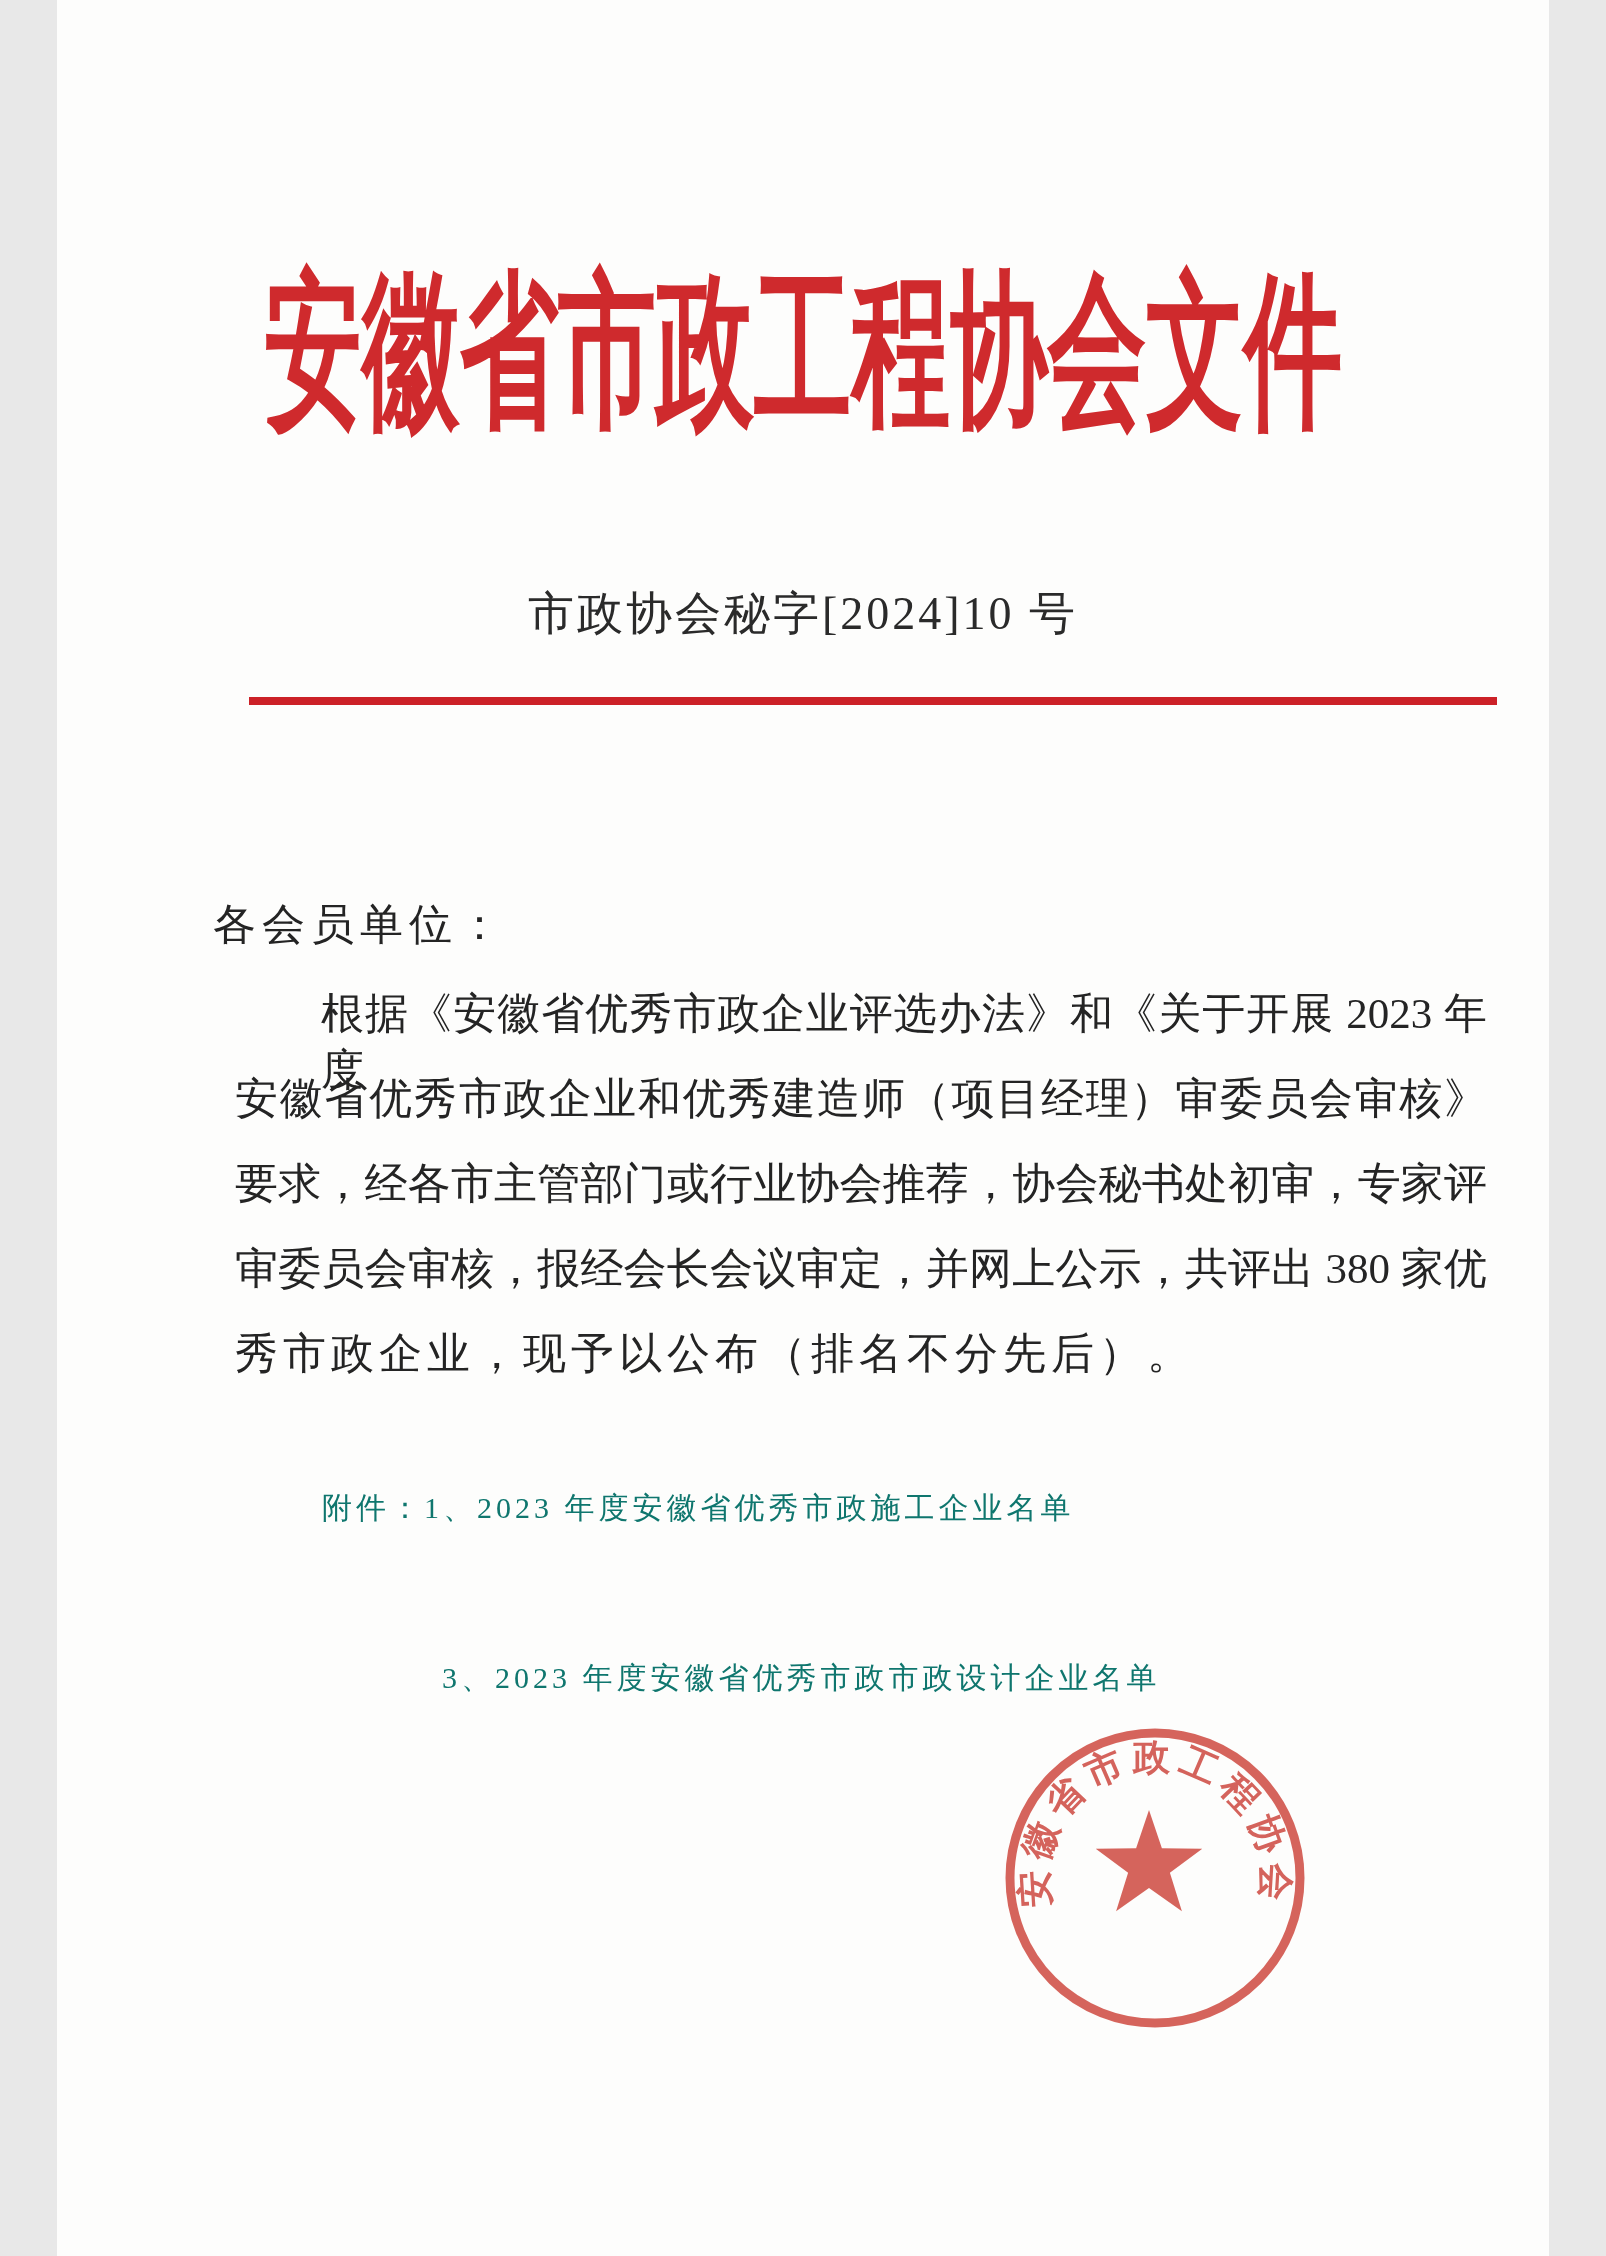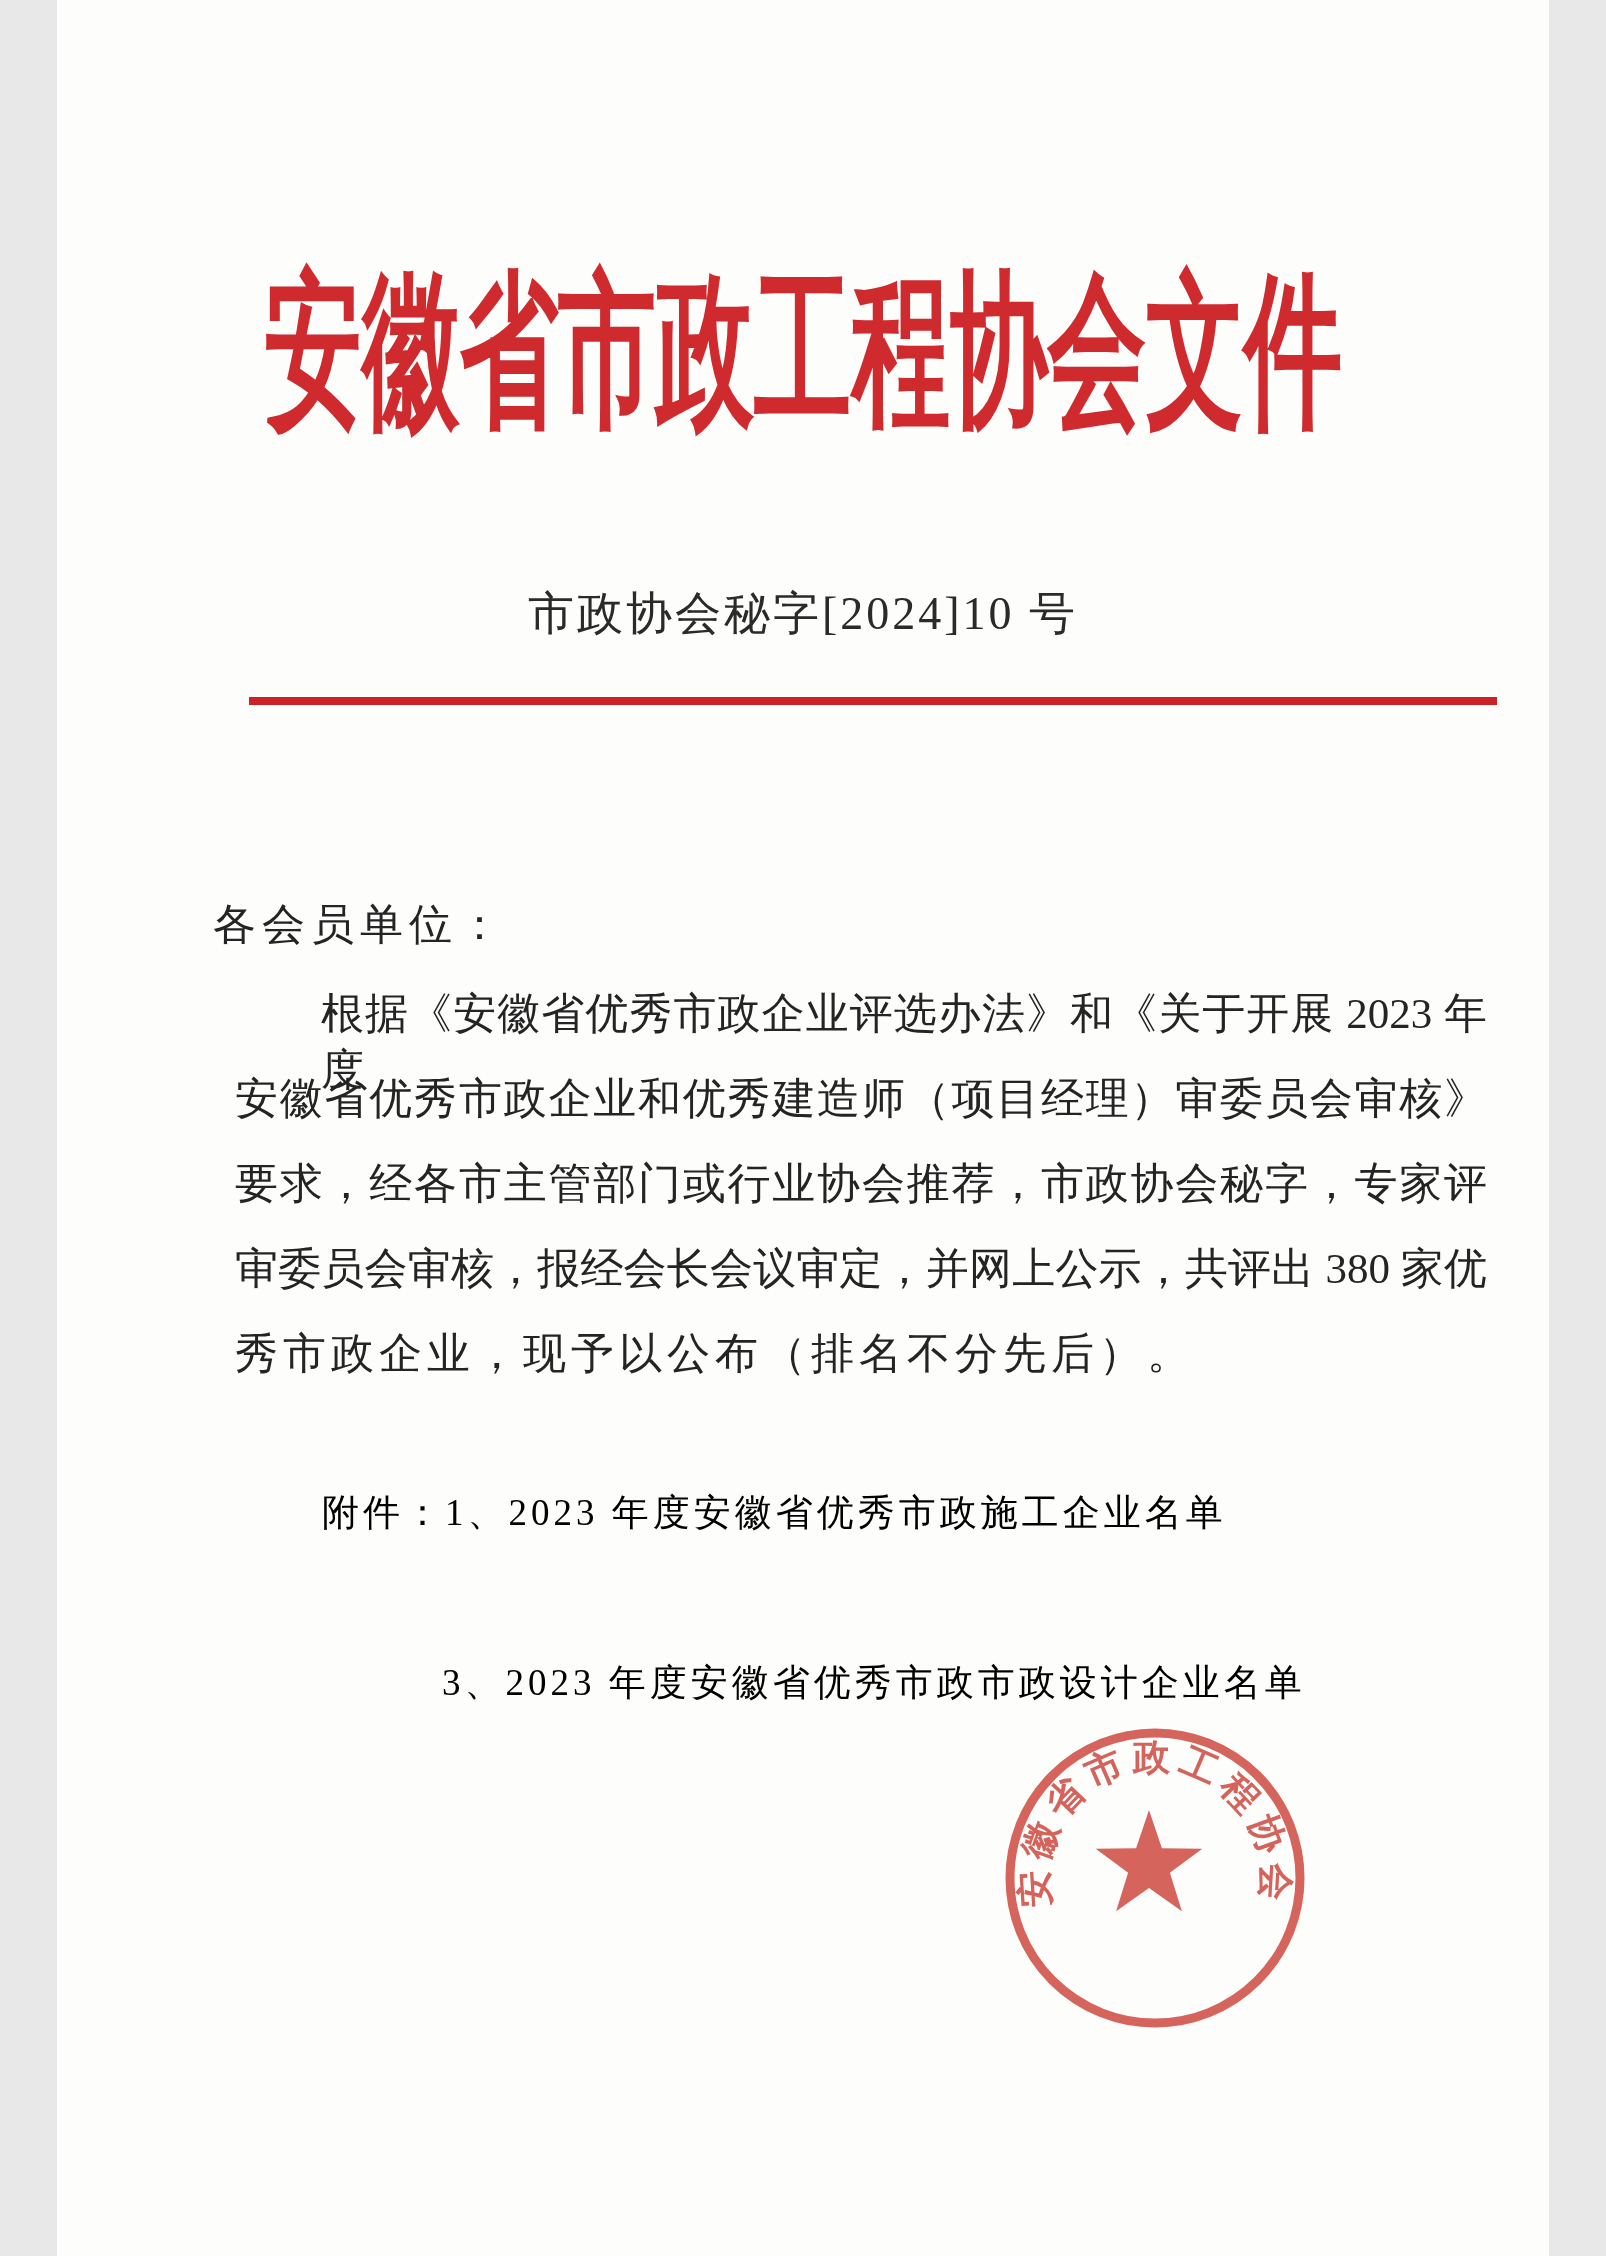--- a/index.html
+++ b/index.html
@@ -97,23 +97,23 @@
 
   .b0 { top: 986px; }
   .b1 { top: 1071px; }
   .b2 { top: 1156px; }
   .b3 { top: 1241px; }
   .b4 { top: 1326px; letter-spacing: 5px; }
 
   
   .attach-line {
     position: absolute;
-    font-size: 37px;
+    font-size: 30px;
     letter-spacing: 4px;
-    color: #000000;
+    color: #0f766e;
     white-space: nowrap;
   }
   .a0 { top: 1488px; left: 265px; }
   .a1 { top: 1573px; left: 385px; }
   .a2 { top: 1658px; left: 385px; }
 
   
   .issue-date {
     position: absolute;
     top: 1906px;
@@ -146,21 +146,21 @@
 
   <div class="doc-number">市政协会秘字[2024]10 号</div>
 
   <div class="red-line"></div>
 
 
   <div class="salutation">各会员单位：</div>
 
   <div class="bline just indent b0">根据《安徽省优秀市政企业评选办法》和《关于开展 2023 年度</div>
   <div class="bline just b1">安徽省优秀市政企业和优秀建造师（项目经理）审委员会审核》</div>
-  <div class="bline just b2">要求，经各市主管部门或行业协会推荐，市政协会秘字，专家评</div>
+  <div class="bline just b2">要求，经各市主管部门或行业协会推荐，协会秘书处初审，专家评</div>
   <div class="bline just b3">审委员会审核，报经会长会议审定，并网上公示，共评出 380 家优</div>
   <div class="bline b4">秀市政企业，现予以公布（排名不分先后）。</div>
 
   <div class="attach-line a0">
     <span>附件：</span><span>1、2023 年度安徽省优秀市政施工企业名单</span>
   </div>
   <div class="attach-line a2">3、2023 年度安徽省优秀市政市政设计企业名单</div>
 
 
   <svg class="seal" viewBox="0 0 312 312" xmlns="http://www.w3.org/2000/svg">

